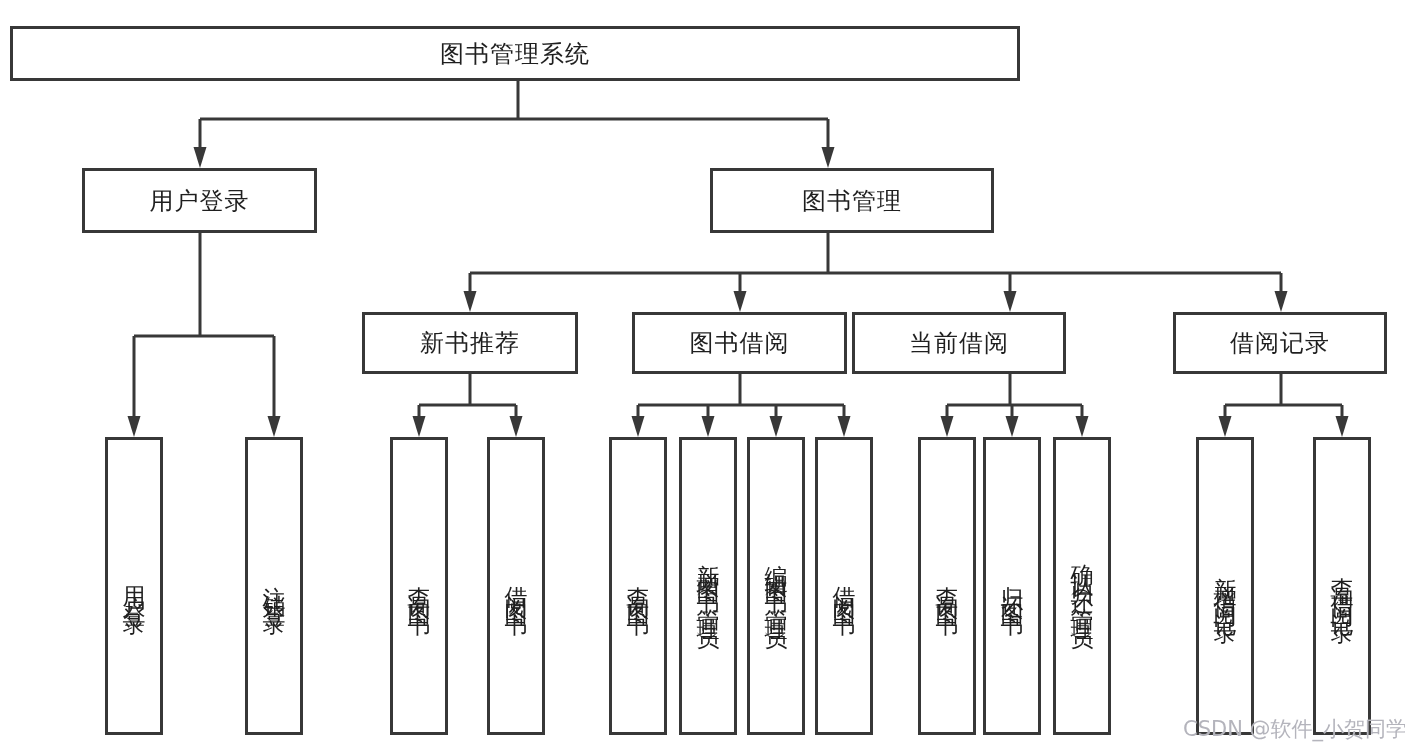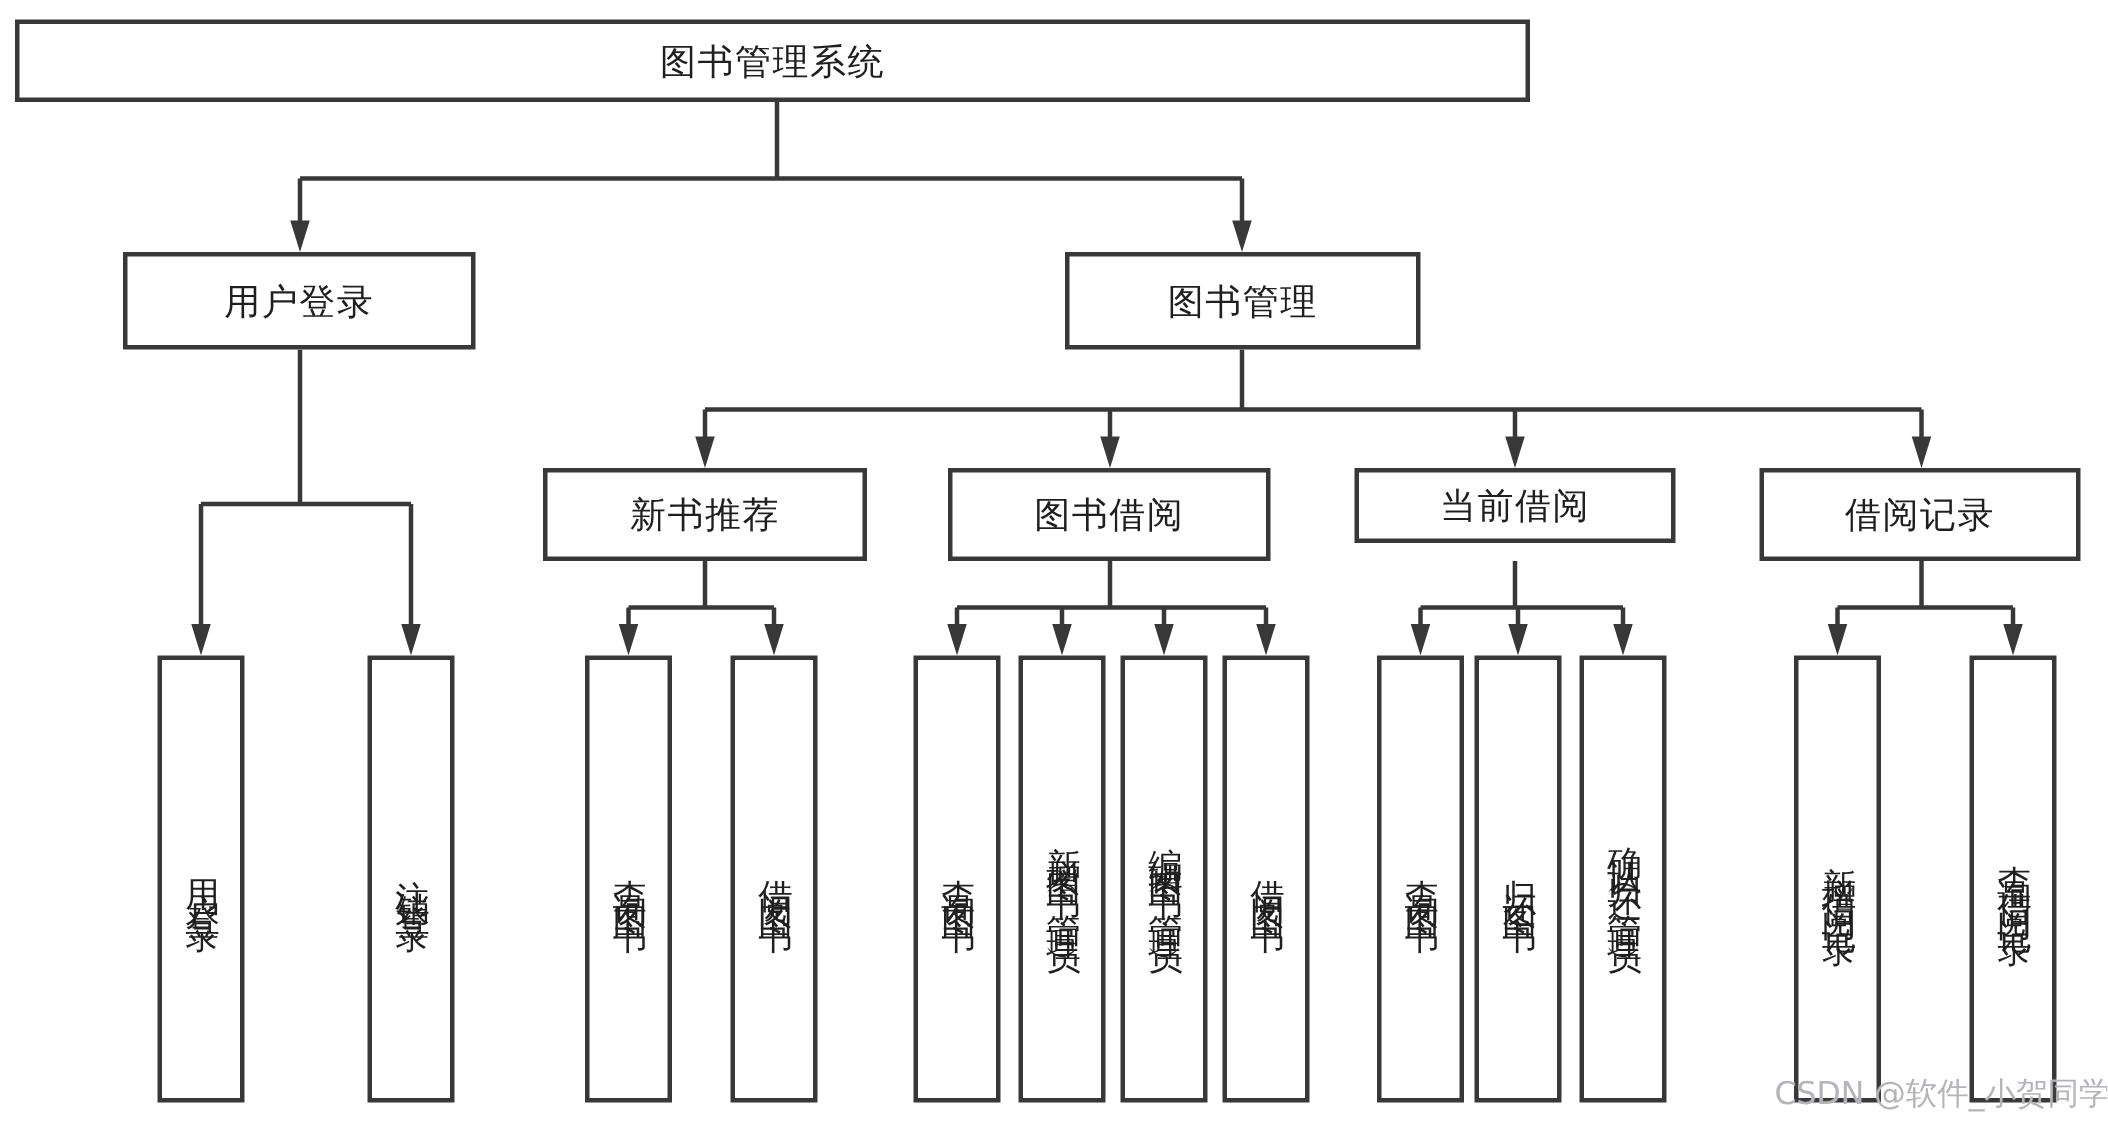--- a/index.html
+++ b/index.html
@@ -68,38 +68,38 @@
     <path class="l" d="M1010 374 V405 M947 405 H1082 M947 405 V419 M1012 405 V419 M1082 405 V419"></path>
     <path class="a" d="M940.5 416 L953.5 416 L947 437 Z"></path>
     <path class="a" d="M1005.5 416 L1018.5 416 L1012 437 Z"></path>
     <path class="a" d="M1075.5 416 L1088.5 416 L1082 437 Z"></path>
 
     <path class="l" d="M1281 374 V405 M1225 405 H1342 M1225 405 V419 M1342 405 V419"></path>
     <path class="a" d="M1218.5 416 L1231.5 416 L1225 437 Z"></path>
     <path class="a" d="M1335.5 416 L1348.5 416 L1342 437 Z"></path>
   </svg>
 
-  <div class="node h" style="left:10px;top:13px;width:1010px;height:55px">
+  <div class="node h" style="left:10px;top:26px;width:1010px;height:55px">
     <span class="lbl">图书管理系统</span>
   </div>
 
   <div class="node h" style="left:82px;top:168px;width:235px;height:65px">
     <span class="lbl">用户登录</span>
   </div>
-  <div class="node h" style="left:710px;top:168px;width:237px;height:65px">
+  <div class="node h" style="left:710px;top:168px;width:284px;height:65px">
     <span class="lbl">图书管理</span>
   </div>
 
   <div class="node h" style="left:632px;top:312px;width:215px;height:62px">
     <span class="lbl">图书借阅</span>
   </div>
   <div class="node h" style="left:362px;top:312px;width:216px;height:62px">
     <span class="lbl">新书推荐</span>
   </div>
-  <div class="node h" style="left:903px;top:312px;width:214px;height:50px">
+  <div class="node h" style="left:852px;top:312px;width:214px;height:62px">
     <span class="lbl">当前借阅</span>
   </div>
   <div class="node h" style="left:1173px;top:312px;width:214px;height:62px">
     <span class="lbl">借阅记录</span>
   </div>
 
   <div class="node v" style="left:105px;top:437px;width:58px;height:298px">
     <span class="lbl">用户登录</span>
   </div>
   <div class="node v" style="left:245px;top:437px;width:58px;height:298px">

